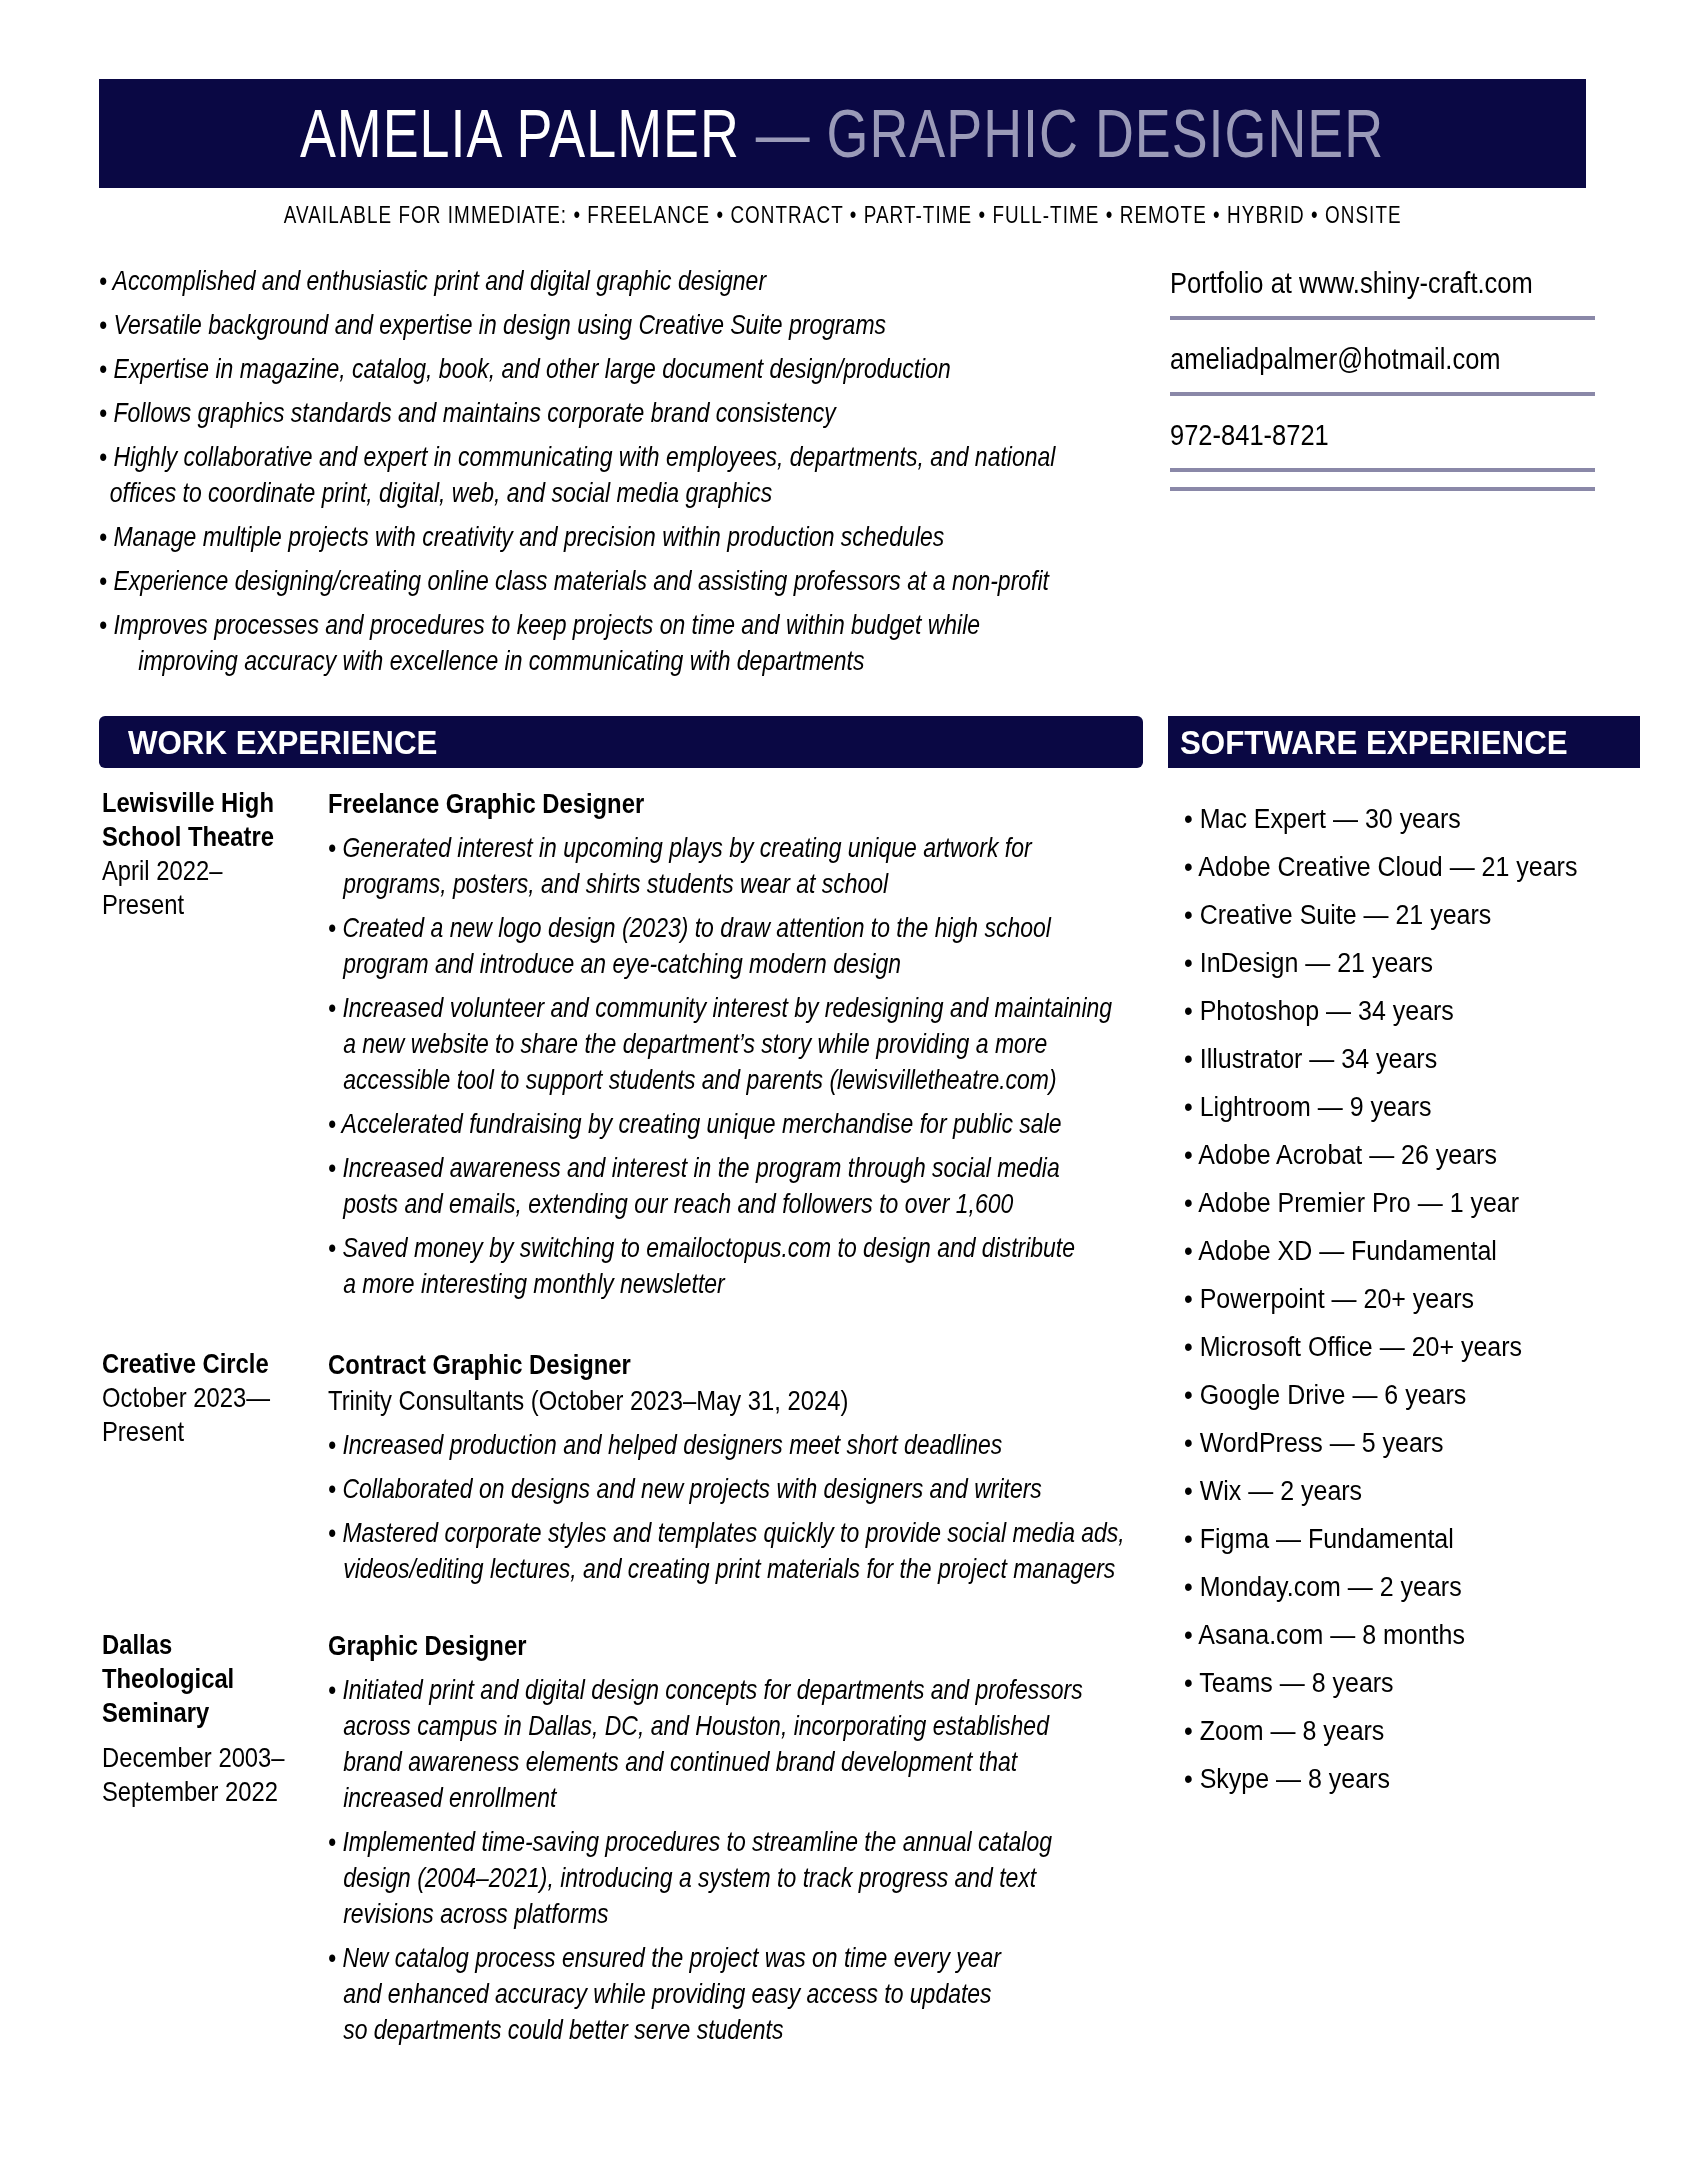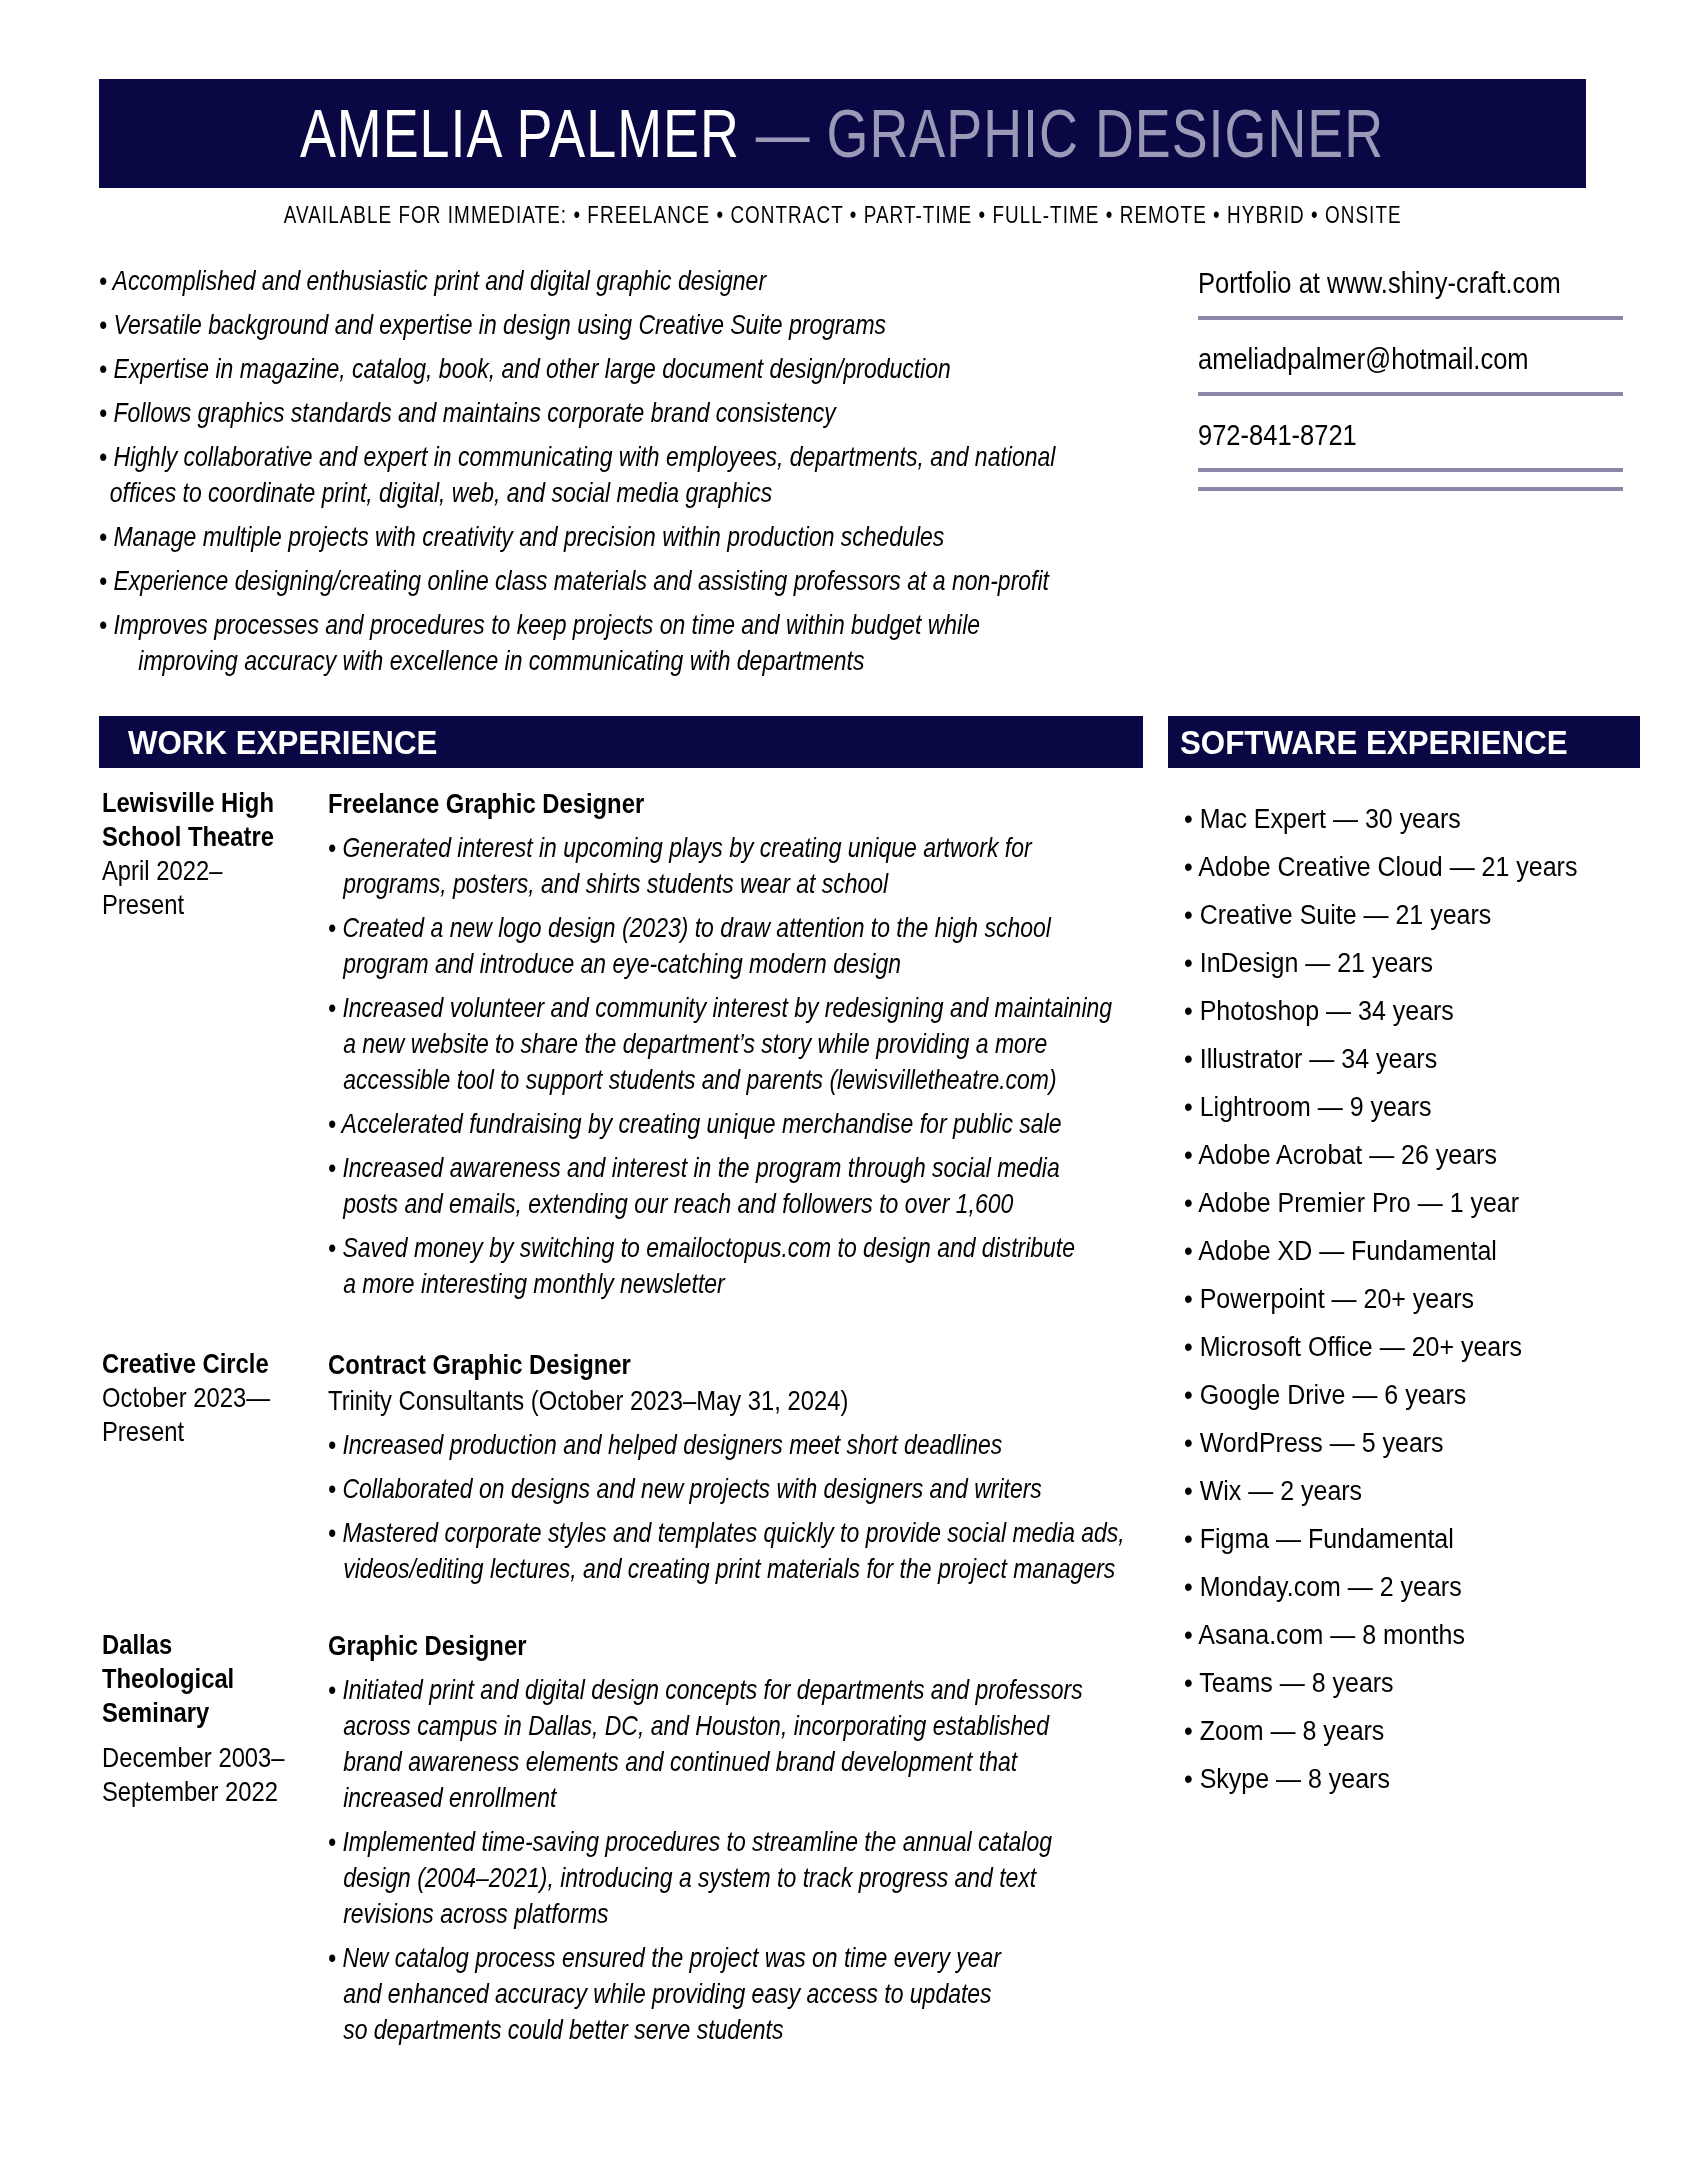--- a/index.html
+++ b/index.html
@@ -12,28 +12,28 @@
   .banner-role { color: #9a9ab8; }
 
   .avail { position: absolute; left: 99px; top: 202px; width: 1487px; text-align: center; font-size: 23px; letter-spacing: 1.3px; white-space: nowrap; }
   .avail-inner { display: inline-block; transform: scaleX(0.82); transform-origin: center; }
 
   .summary { position: absolute; left: 99px; top: 263px; width: 1059px; }
   .summary .item { font-size: 28px; font-style: italic; line-height: 36px; margin-bottom: 8px; transform: scaleX(0.82); transform-origin: left; white-space: nowrap; }
   .summary .item .cont { display: block; padding-left: 13.2px; }
   .summary .item.last .cont { padding-left: 48px; }
 
-  .contact { position: absolute; left: 1170px; top: 259px; width: 425px; margin-left: 28px; }
+  .contact { position: absolute; left: 1170px; top: 259px; width: 425px; }
   .contact .blk { font-size: 30px; line-height: 48px; padding: 0; }
   .contact .blk span { display: inline-block; transform: scaleX(0.85); transform-origin: left; white-space: nowrap; }
   .contact .rule { height: 4px; background: #8a88a8; margin: 9.3px 0 14.6px 0; }
 
   .section-bar { position: absolute; top: 716px; height: 52px; background: #0a0844; color: #fff; display: flex; align-items: center; }
   .section-bar span { font-size: 34px; font-weight: 700; transform: scaleX(0.92); transform-origin: left; white-space: nowrap; }
-  .bar-work { left: 99px; width: 1044px; }
+  .bar-work { left: 99px; width: 1044px; border-radius: 6px; }
   .bar-work span { margin-left: 29px; }
   .bar-soft { left: 1168px; width: 472px; }
   .bar-soft span { margin-left: 12px; }
 
   .job { position: absolute; left: 99px; width: 1059px; }
   .job .left { position: absolute; left: 2.6px; top: 0; width: 212px; }
   .job .left .co { font-size: 28px; font-weight: 700; line-height: 34px; transform: scaleX(0.85); transform-origin: left; white-space: nowrap; }
   .job .left .date { font-size: 28px; line-height: 34px; transform: scaleX(0.85); transform-origin: left; white-space: nowrap; }
   .job .right { position: absolute; left: 229px; top: 0; width: 834px; }
   .job .right .title { font-size: 28px; font-weight: 700; line-height: 36px; transform: scaleX(0.85); transform-origin: left; white-space: nowrap; }

